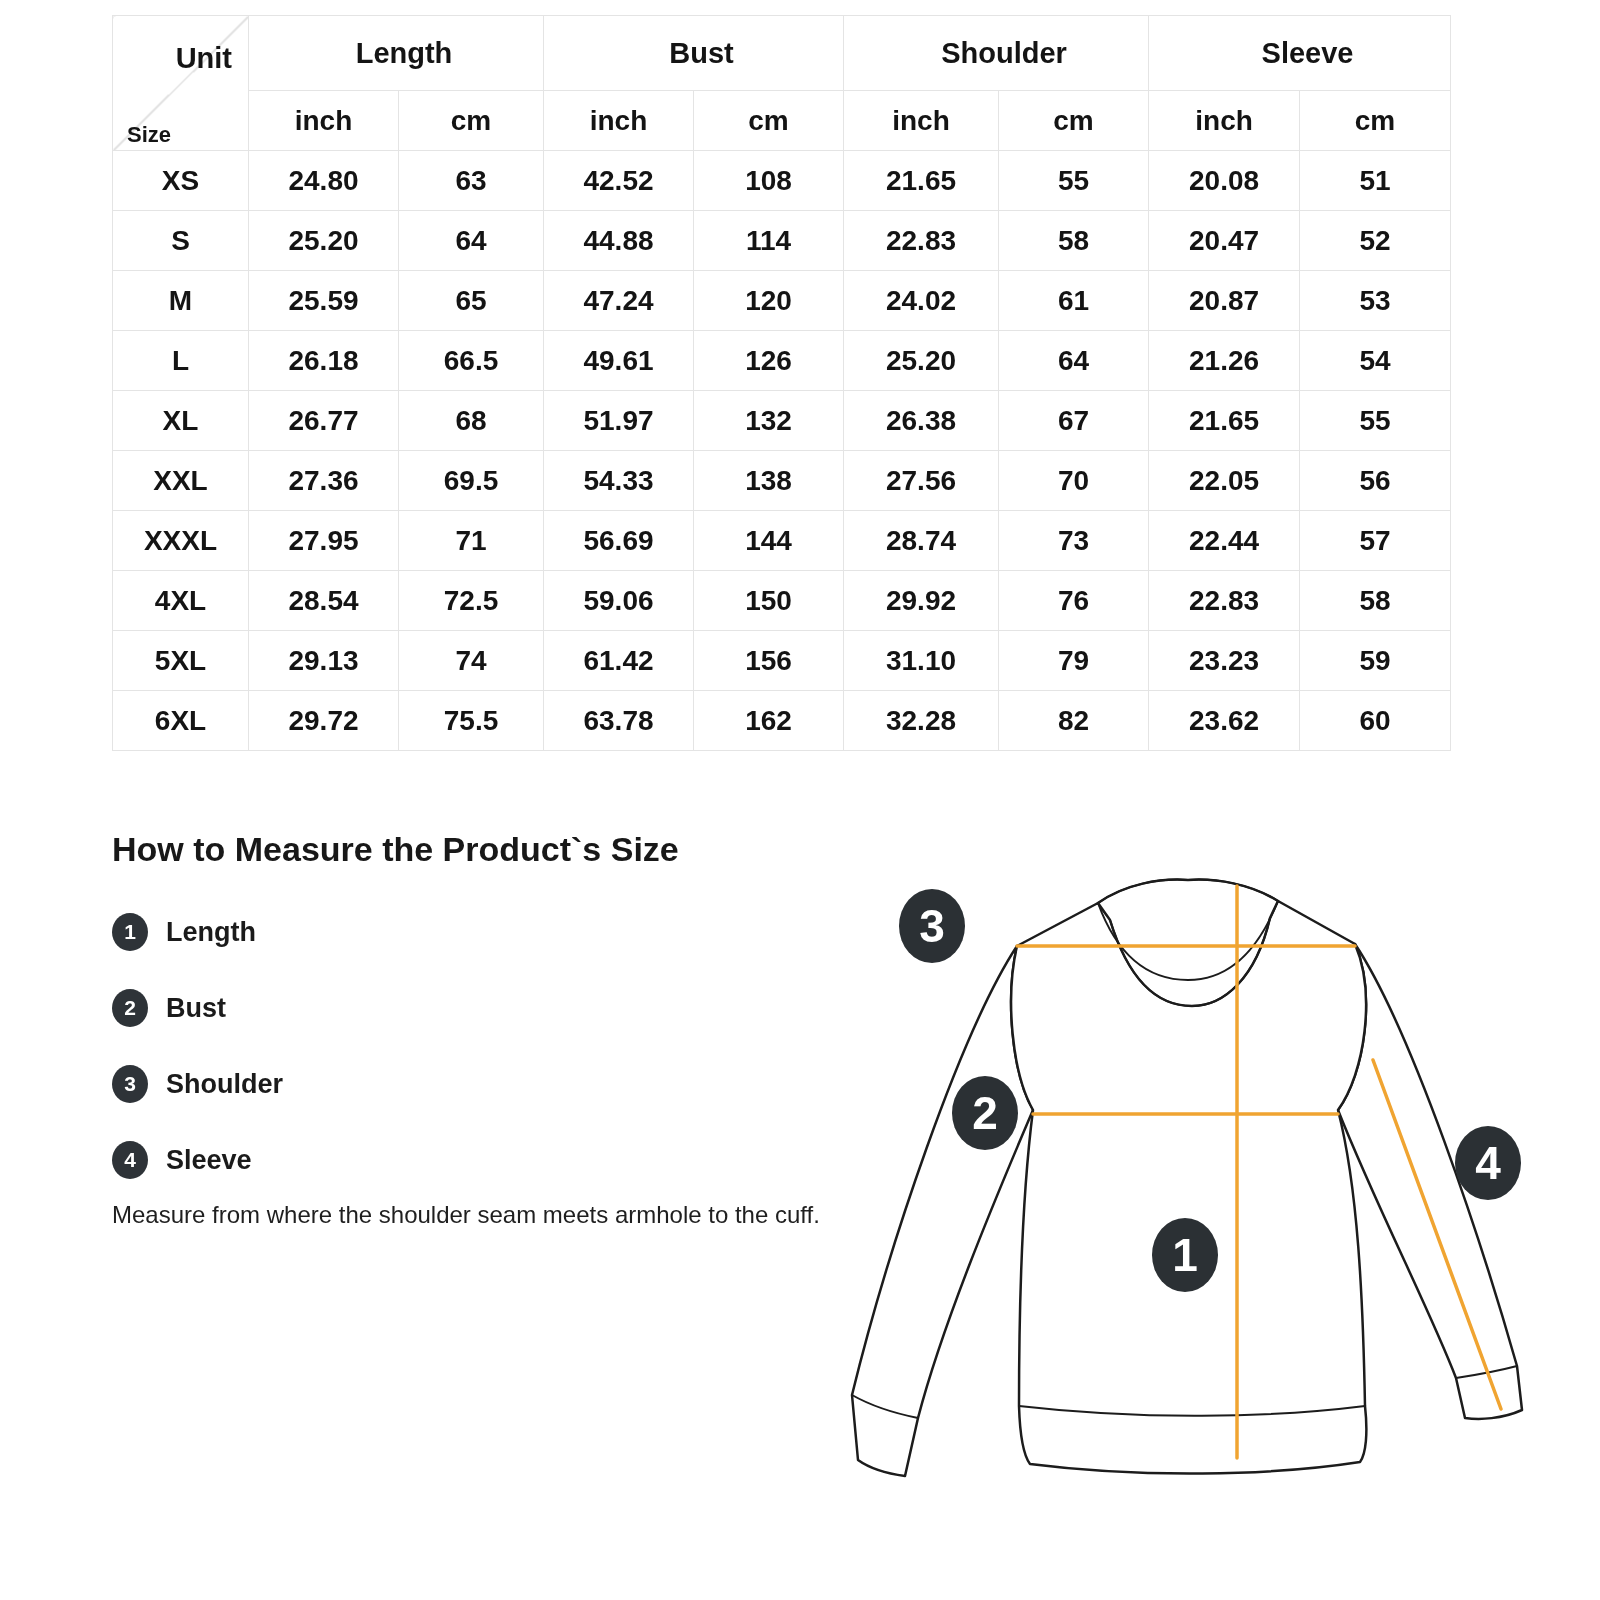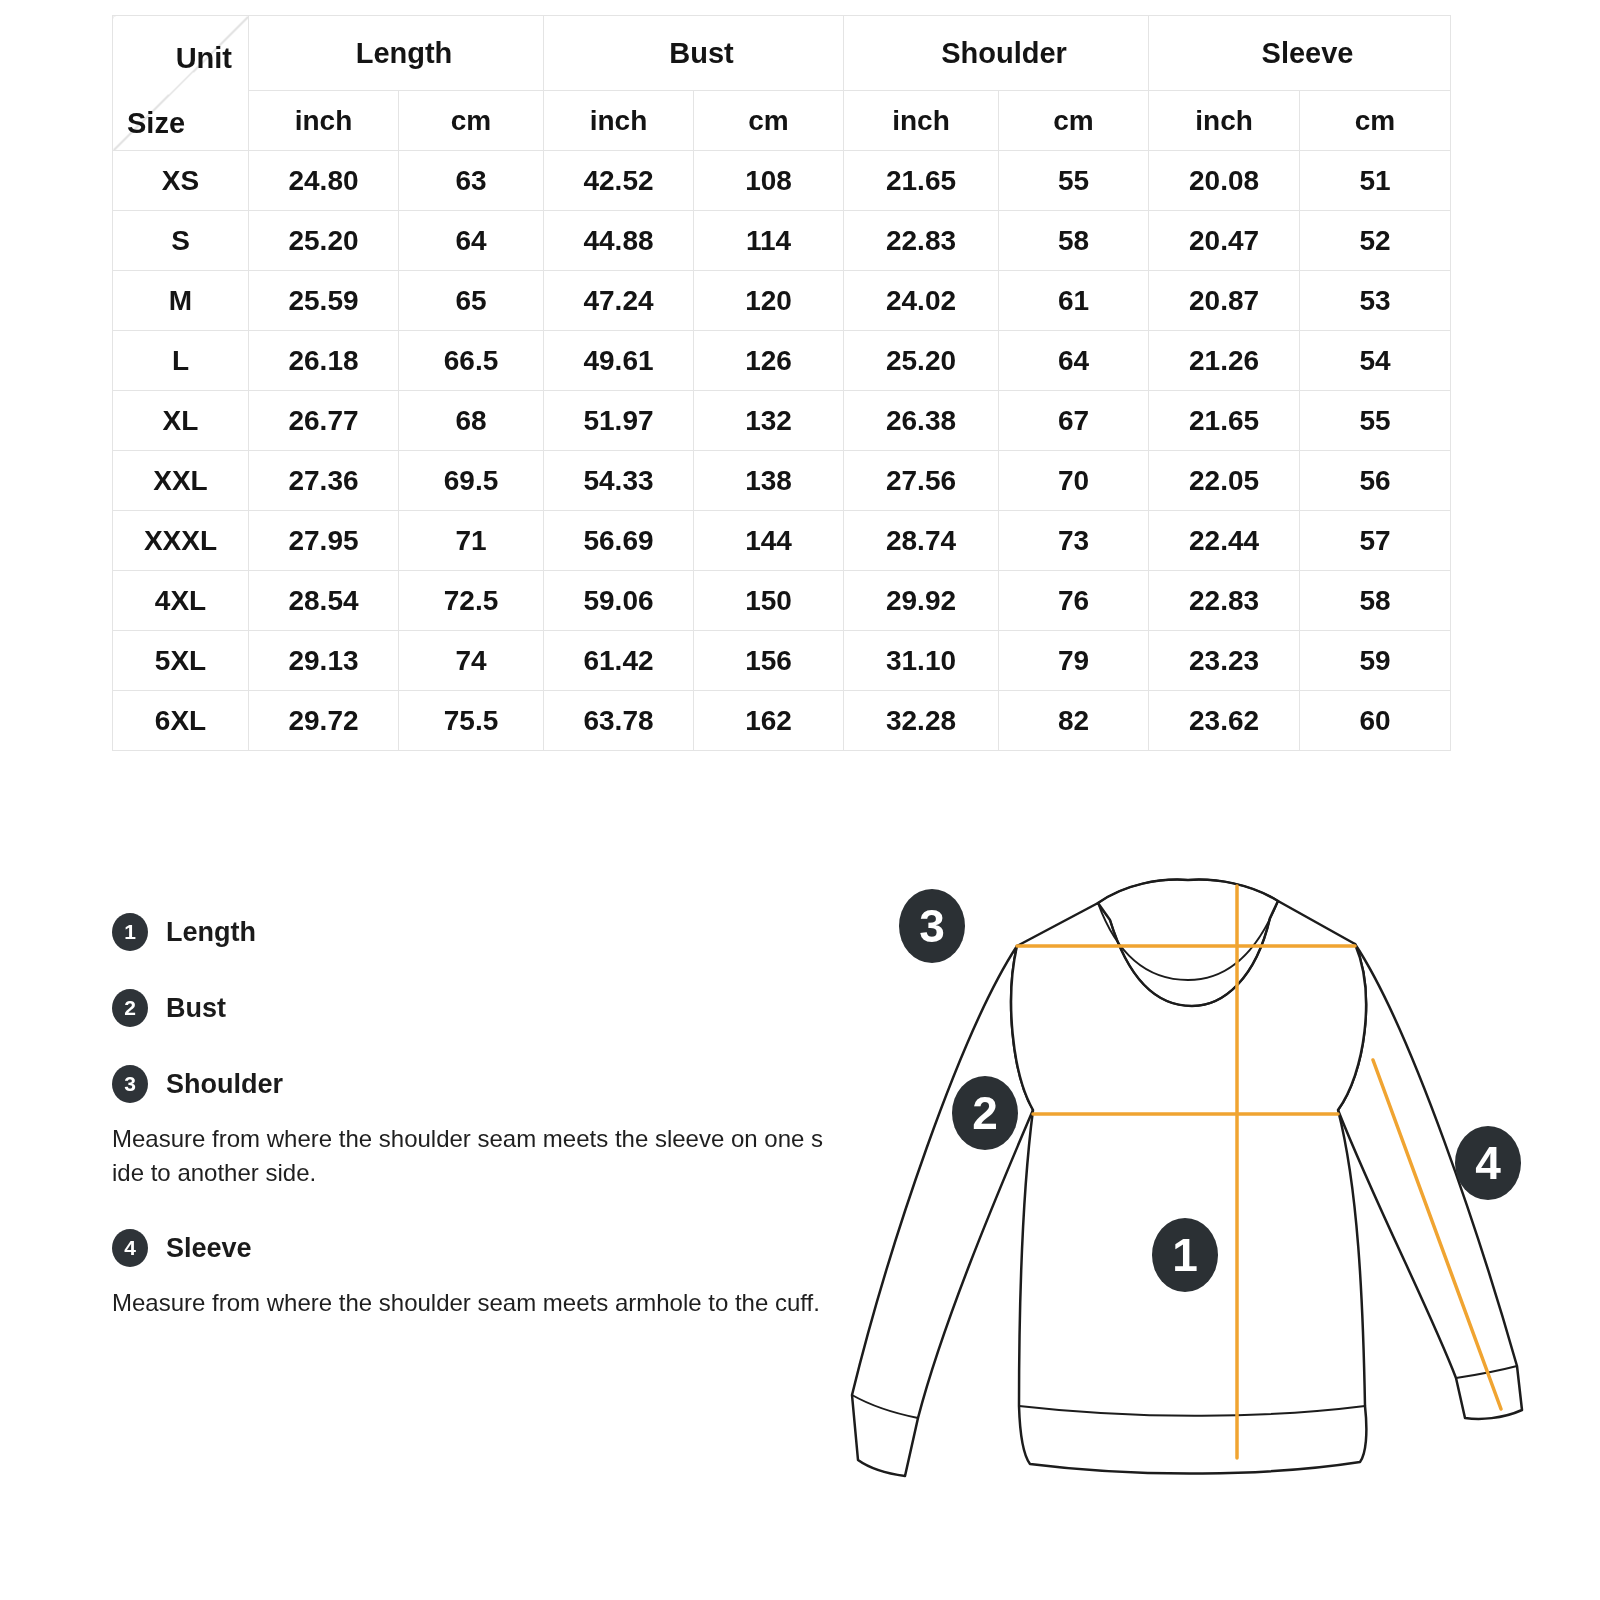--- a/index.html
+++ b/index.html
@@ -12,21 +12,21 @@
   table.size-table th, table.size-table td{
     border:1px solid #e4e4e4;text-align:center;vertical-align:middle;
     font-weight:bold;color:#141414;padding:0;}
   tr.group-row th{height:74px;font-size:29px;padding-left:16px;}
   tr.unit-row th{height:59px;font-size:28px;margin-left:16px;}
   tr.data-row td{height:59px;font-size:28px;}
   th.corner-cell{position:relative;background:
     linear-gradient(to bottom right, transparent calc(50% - 1px), #e2e2e2 calc(50% - 1px),
                     #e2e2e2 calc(50% + 1px), transparent calc(50% + 1px));}
   .corner-unit{position:absolute;top:26px;right:16px;font-size:29px;font-weight:bold;}
-  .corner-size{position:absolute;bottom:10px;left:14px;font-size:29px;font-weight:bold;}
+  .corner-size{position:absolute;bottom:2px;left:14px;font-size:22px;font-weight:bold;}
 
   .footnote{position:absolute;left:112px;top:758px;font-size:25px;color:#8f8f8f;font-weight:400;}
 
   
   .guide-heading{position:absolute;left:112px;top:830px;font-size:34px;font-weight:bold;color:#181818;}
   .guide-list{position:absolute;left:112px;top:902px;width:712px;}
   .m-item{margin-bottom:40px;}
   .m-item:first-child{margin-top:12px;}
   .m-head{display:flex;align-items:center;gap:18px;height:36px;}
   .m-badge{width:36px;height:38px;border-radius:50%;background:#2e3338;color:#fff;
@@ -187,40 +187,40 @@
       <td>162</td>
       <td>32.28</td>
       <td>82</td>
       <td>23.62</td>
       <td>60</td>
     </tr>
   </tbody>
     </table>
 
 
+  <div class="guide-heading">How to Measure the Product`s Size</div>
 
   <div class="guide-list">
     <div class="m-item">
       <div class="m-head">
         <span class="m-badge">1</span>
         <span class="m-label">Length</span>
       </div>
     </div>
     <div class="m-item">
       <div class="m-head">
         <span class="m-badge">2</span>
         <span class="m-label">Bust</span>
       </div>
     </div>
     <div class="m-item">
       <div class="m-head">
         <span class="m-badge">3</span>
         <span class="m-label">Shoulder</span>
       </div>
-      <div class="m-desc">Measure from where the shoulder seam meets the sleeve on one side to another side.</div>
     </div>
     <div class="m-item">
       <div class="m-head">
         <span class="m-badge">4</span>
         <span class="m-label">Sleeve</span>
       </div>
       <div class="m-desc">Measure from where the shoulder seam meets armhole to the cuff.</div>
     </div>
   </div>
 

